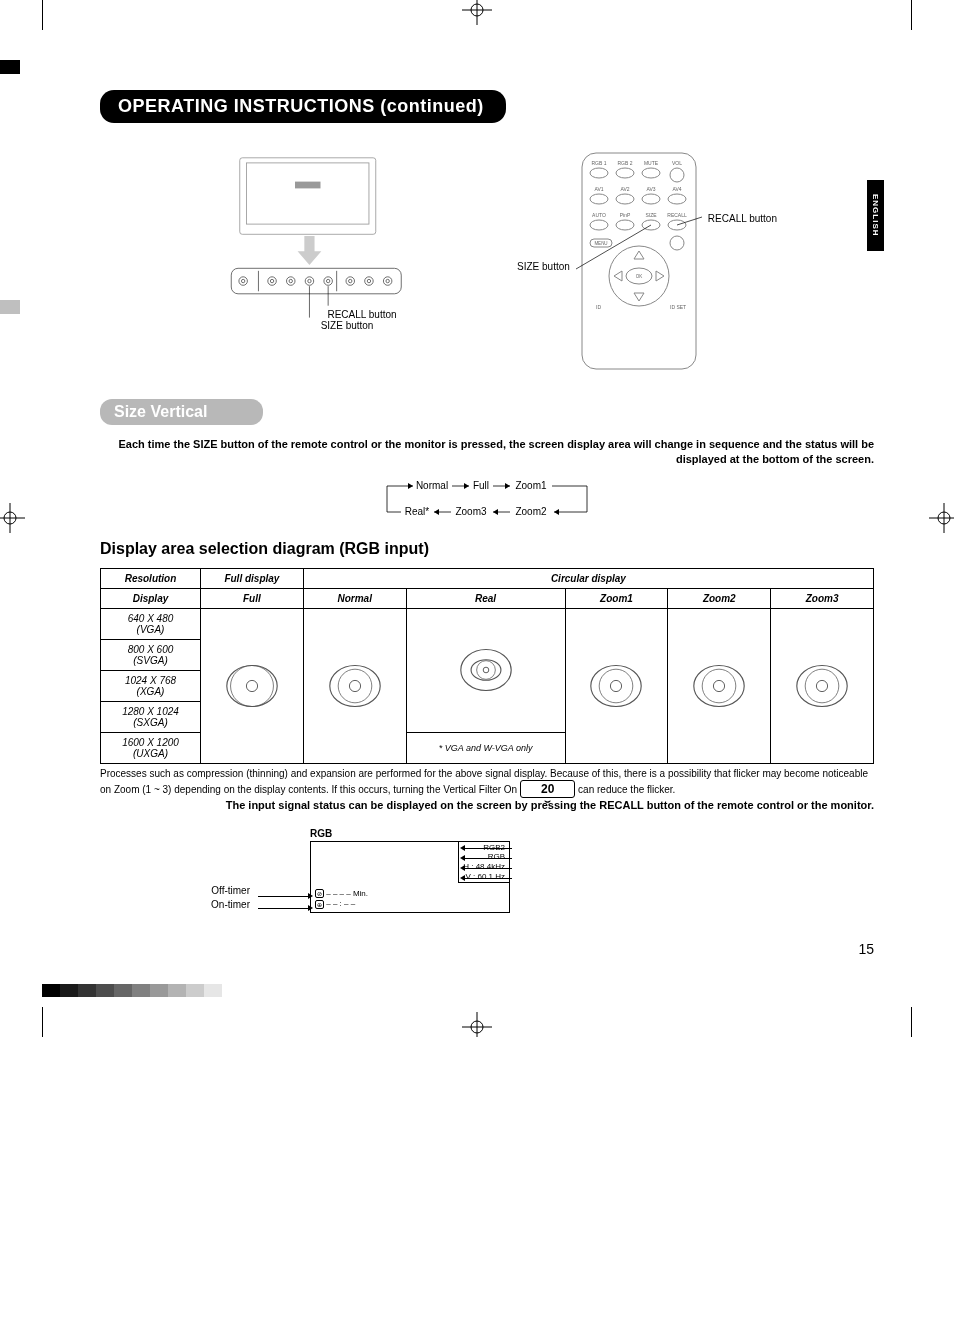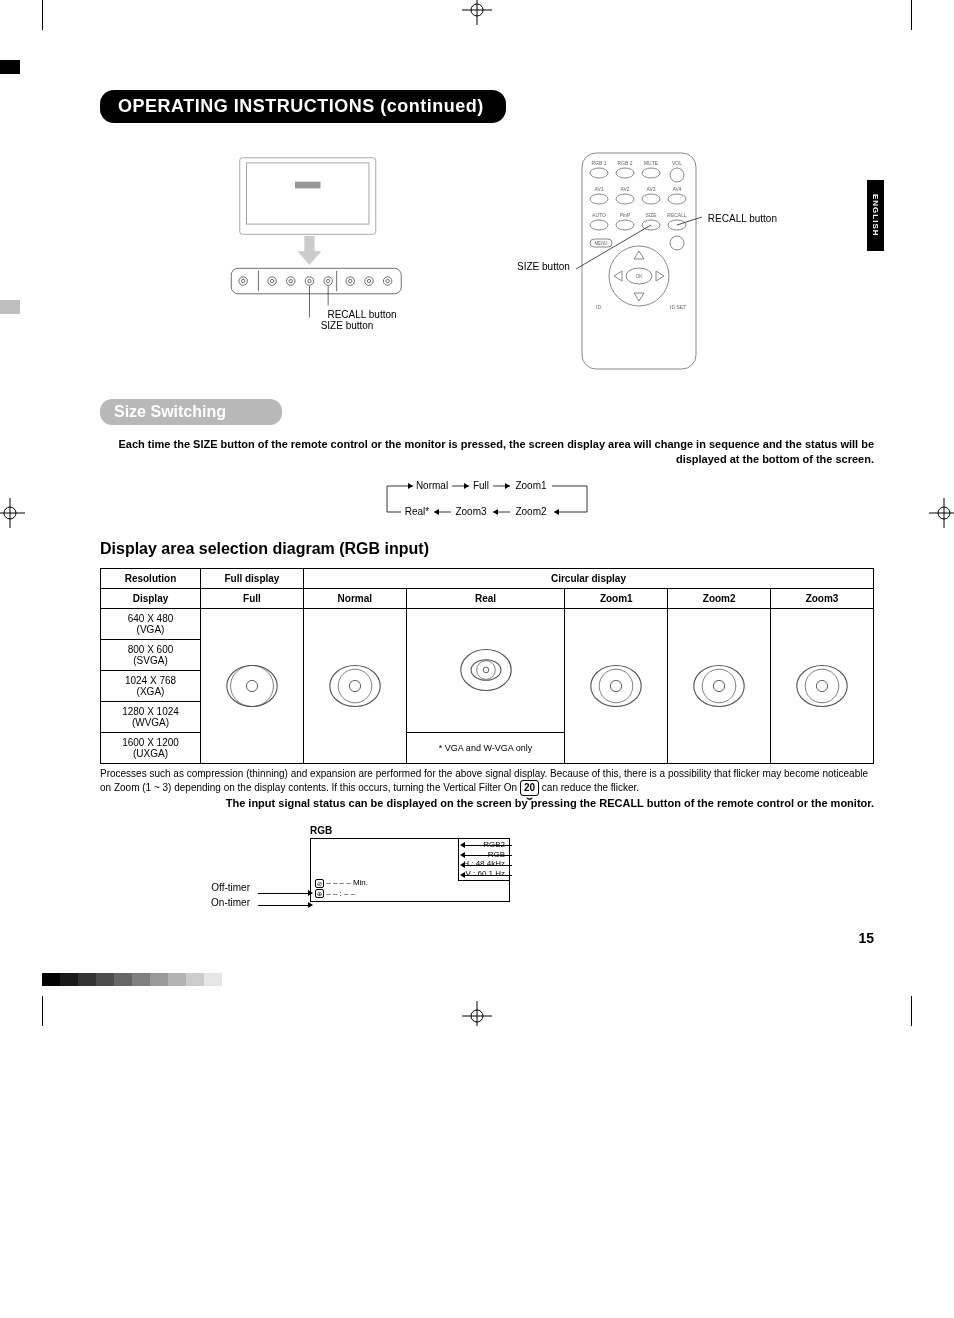--- a/index.html
+++ b/index.html
@@ -38,44 +38,44 @@
   .section-pill { display: inline-block; background: #b8b8b8; color: #fff; font-weight: bold; font-size: 16px; padding: 4px 56px 4px 14px; border-radius: 12px; margin: 8px 0 12px 0; }
   
   .body-bold { font-weight: bold; font-size: 11px; line-height: 1.4; margin-bottom: 6px; text-align: right; }
   .body-small { font-size: 10px; line-height: 1.4; }
   .note { font-size: 10px; line-height: 1.4; padding-left: 12px; margin-top: 6px; }
   
   .flow-diagram { width: 220px; margin: 10px auto 8px auto; font-size: 10px; }
   
   .subhead { font-weight: bold; font-size: 16px; margin: 18px 0 10px 0; }
   
-  table.main-table { width: 100%; border-collapse: collapse; font-size: 10px; }
+  table.main-table { width: 100%; border-collapse: collapse; font-size: 10px; font-style: italic; }
   table.main-table th, table.main-table td { border: 1px solid #000; padding: 4px 6px; text-align: center; vertical-align: middle; }
   table.main-table .res-col { width: 100px; }
   .ellipse-cell svg { width: 56px; height: 50px; display: block; margin: 0 auto; }
   .vga-note { font-size: 9px; text-align: left; padding-left: 6px !important; }
   
   .table-note { font-size: 10px; line-height: 1.35; margin-top: 3px; }
-  .page-ref { display: inline-block; border: 1px solid #000; border-radius: 3px; padding: 0 3px; font-size: 10px; font-weight: bold; position: relative; }
+  .page-ref { display: inline-block; border: 1px solid #000; border-radius: 3px; padding: 0 20px; font-size: 12px; font-weight: bold; position: relative; }
   .page-ref::after { content: "⌣"; position: absolute; bottom: -10px; left: 50%; transform: translateX(-50%); font-size: 10px; }
   
   .rgb-diagram { margin: 14px 0 8px 130px; position: relative; width: 440px; }
   .rgb-title { font-weight: bold; font-size: 10px; margin-bottom: 2px; }
-  .rgb-box { border: 1px solid #000; width: 200px; height: 64px; position: relative; margin-left: 80px; }
+  .rgb-box { border: 1px solid #000; width: 200px; height: 72px; position: relative; margin-left: 80px; }
   .rgb-inner { position: absolute; right: -1px; top: -1px; border: 1px solid #000; padding: 1px 4px; font-size: 8px; line-height: 1.2; text-align: right; }
   .rgb-timer { position: absolute; left: 4px; bottom: 2px; font-size: 8px; line-height: 1.3; }
   .rgb-timer-icon { display: inline-block; border: 1px solid #000; width: 9px; height: 9px; border-radius: 2px; font-size: 6px; text-align: center; line-height: 9px; vertical-align: middle; }
   .rgb-labels-right { position: absolute; left: 285px; top: 1px; font-size: 10px; line-height: 1.45; }
   .rgb-labels-left { position: absolute; right: 420px; top: 56px; font-size: 10px; text-align: right; line-height: 1.45; width: 90px; }
   .lead-line { position: absolute; height: 1px; background: #000; }
   .lead-arrow { position: absolute; width: 0; height: 0; border-top: 3px solid transparent; border-bottom: 3px solid transparent; }
   
   .lang-tab { position: absolute; right: 70px; top: 180px; background: #000; color: #fff; font-size: 8px; font-weight: bold; letter-spacing: 1px; padding: 14px 4px; writing-mode: vertical-rl; }
   
-  .page-num { font-weight: bold; font-size: 14px; text-align: right; margin-top: 28px; }
+  .page-num { font-weight: normal; font-size: 14px; text-align: right; margin-top: 28px; }
   
   .color-bar { position: absolute; left: 42px; bottom: 40px; display: flex; }
   .color-sq { width: 18px; height: 13px; }
   .c1 { background:#000; } .c2 { background:#1a1a1a; } .c3 { background:#333; } .c4 { background:#4d4d4d; } .c5 { background:#666; } .c6 { background:#808080; } .c7 { background:#999; } .c8 { background:#b3b3b3; } .c9 { background:#ccc; } .c10 { background:#e6e6e6; }
 </style>
 </head>
 <body>
 
 <div class="crop-mark crop-left"></div>
 <div class="crop-mark crop-right"></div>
@@ -197,21 +197,21 @@
         <line x1="77" y1="74" x2="2" y2="118" stroke="#000" stroke-width="0.7"></line>
         <line x1="103" y1="74" x2="128" y2="66" stroke="#000" stroke-width="0.7"></line>
       </svg>
       <div class="remote-labels-right">
         <div>RECALL button</div>
       </div>
     </div>
   </div>
   
   
-  <div class="section-pill">Size Switching</div>
+  <div class="section-pill">Size Vertical</div>
   <p class="body-bold">Each time the SIZE button of the remote control or the monitor is pressed, the screen display area will change in sequence and the status will be displayed at the bottom of the screen.</p>
   
   <div class="flow-diagram">
     <svg width="220" height="42" viewBox="0 0 220 42">
       <rect x="0.5" y="8" width="219" height="26" fill="none"></rect>
 
       <line x1="14" y1="8" x2="14" y2="2" stroke="#000" stroke-width="0"></line>
 
       <polyline points="10,24 10,8 36,8" fill="none" stroke="#000" stroke-width="0.8"></polyline>
       <polygon points="36,8 31,5 31,11" fill="#000"></polygon>
@@ -302,21 +302,21 @@
             </svg>
           </td>
     </tr>
     <tr>
           <td><span>800 X 600</span><br><span>(SVGA)</span></td>
         </tr>
     <tr>
           <td><span>1024 X 768</span><br><span>(XGA)</span></td>
         </tr>
     <tr>
-          <td><span>1280 X 1024</span><br><span>(WVGA)</span></td>
+          <td><span>1280 X 1024</span><br><span>(SXGA)</span></td>
         </tr>
     <tr>
           <td><span>1600 X 1200</span><br><span>(UXGA)</span></td>
           <td class="vga-note">* VGA and W-VGA only</td>
         </tr>
   </tbody>
     </table>
   
   <p class="table-note">
     <span>Processes such as compression (thinning) and expansion are performed for the above signal display. Because of this, there is a possibility that flicker may become noticeable on Zoom (1 ~ 3) depending on the display contents. If this occurs, turning the Vertical Filter On</span>

